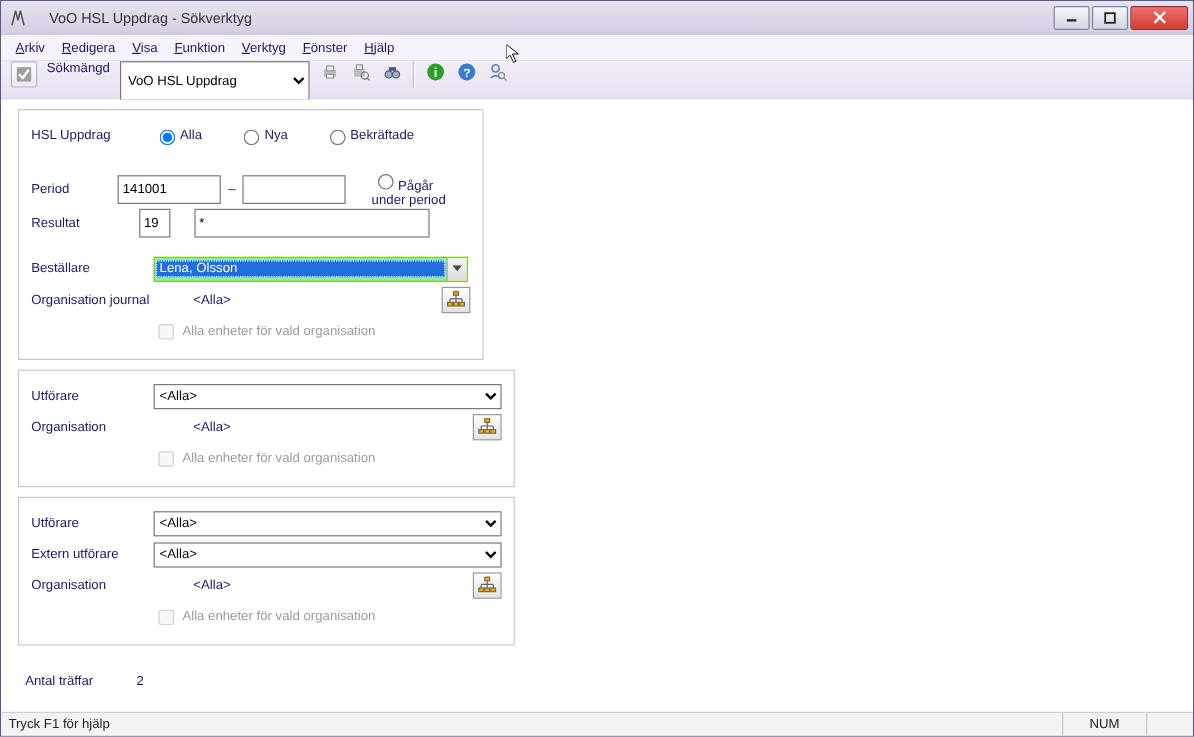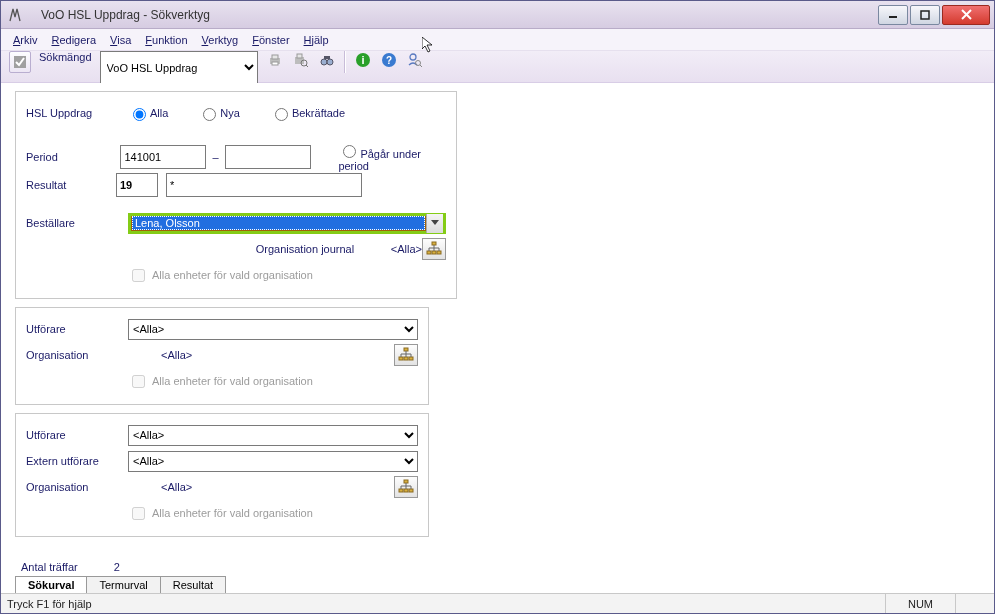--- a/index.html
+++ b/index.html
@@ -22,21 +22,21 @@
   .tool-sep { width: 2px; height: 22px; border-left: 1px solid #c8bcd8; border-right: 1px solid #fff; }
   .tool-ico { width: 18px; height: 18px; display: flex; align-items: center; justify-content: center; }
   .client { flex: 1; background: #fff; padding: 8px 14px 0 14px; position: relative; }
   fieldset.panel { border: 1px solid #c8c8c8; margin: 0 0 8px 0; padding: 8px 10px 10px 10px; width: 388px; }
   .row { display: flex; align-items: center; min-height: 26px; }
   .lbl { width: 102px; color: #1a1a66; }
   .radio-row label { color: #1a1a66; margin-right: 30px; display: inline-flex; align-items: center; }
   .radio-row input { margin-right: 4px; }
   .txt { height: 19px; font-size: 11px; border: 1px solid #7a7a7a; padding: 11px 3px; background: #fff; }
   .sel { height: 21px; font-size: 11px; border: 1px solid #7a7a7a; background: #fff; }
-  .combo-hl { display: flex; align-items: center; border: 3px solid #84cc16; height: 21px; width: 318px; background: #a16207; }
+  .combo-hl { display: flex; align-items: center; border: 1px solid #84cc16; height: 21px; width: 262px; background: #86efac; }
   .combo-hl .val { flex: 1; padding: 1px 3px; background: #216ee0; color: #fff; margin: 1px; outline: 1px dotted #fff; outline-offset: -1px; }
   .combo-hl .arrow { width: 17px; height: 19px; border-left: 1px solid #aaa; background: linear-gradient(#f4f4f4,#dcdcdc); display: flex; align-items: center; justify-content: center; }
   .link { color: #1a1a66; }
   .org-btn { width: 24px; height: 22px; border: 1px solid #999; background: linear-gradient(#fdfdfd,#e3e3e3); display: flex; align-items: center; justify-content: center; cursor: default; }
   .disabled-txt { color: #9c9c9c; }
   input[type=checkbox].dis { accent-color: #ccc; }
   .count-row { color: #1a1a66; padding: 4px 6px; display: flex; gap: 36px; margin-top: 20px; }
   .tabs { position: absolute; left: 14px; bottom: 0; display: flex; }
   .tab { padding: 2px 12px; border: 1px solid #999; border-bottom: none; background: #f2f2f2; font-size: 11px; margin-right: -1px; border-radius: 0 0 0 0; position: relative; }
   .tab.active { font-weight: bold; background: #fff; }
@@ -170,36 +170,36 @@
       <div class="row">
         <span class="lbl">Period</span>
         <input class="txt" style="width: 86px;" value="141001">
         <span style="margin:0 6px;color:#1a1a66">–</span>
         <input class="txt" style="width: 86px;" value="">
         <span style="width:30px"></span>
         <label class="radio-row"><input type="radio" style=""><span style="color:#1a1a66">Pågår under period</span></label>
       </div>
       <div class="row">
         <span class="lbl" style="width:90px">Resultat</span>
-        <input class="txt" style="width: 42px; margin-right: 8px; font-weight: bold;" value="19">
+        <input class="txt" style="width: 26px; margin-right: 20px;" value="19">
         <input class="txt" style="width: 196px;" value="*">
       </div>
       <div style="height:12px"></div>
       <div class="row">
         <span class="lbl">Beställare</span>
         <div class="combo-hl">
           <span class="val">Lena, Olsson</span>
           <span class="arrow">
               <svg width="8" height="6">
                 <path d="M0 0 L8 0 L4 5 Z" fill="#444"></path>
               </svg>
             </span>
         </div>
       </div>
-      <div class="row" style="justify-content:flex-end">
+      <div class="row" style="justify-content:space-between">
         <div>
           <span class="lbl" style="width:132px;display:inline-block">Organisation journal</span>
           <span class="link">&lt;Alla&gt;</span>
         </div>
         <div class="org-btn">
           <svg width="16" height="16">
               <rect x="6" y="1" width="4" height="3" fill="#d8b040" stroke="#8a6a20"></rect>
               <rect x="1" y="10" width="4" height="3" fill="#d8b040" stroke="#8a6a20"></rect>
               <rect x="6" y="10" width="4" height="3" fill="#d8b040" stroke="#8a6a20"></rect>
               <rect x="11" y="10" width="4" height="3" fill="#d8b040" stroke="#8a6a20"></rect>
@@ -279,25 +279,20 @@
         <input type="checkbox" class="dis" disabled="" style="">
         <span class="disabled-txt" style="margin-left:4px">Alla enheter för vald organisation</span>
       </div>
     </fieldset>
 
     <div class="count-row">
       <span>Antal träffar</span>
       <span>2</span>
     </div>
 
-    <div class="tabs">
-      <div class="tab active">Sökurval</div>
-      <div class="tab">Termurval</div>
-      <div class="tab">Resultat</div>
-    </div>
   </div>
 
   <div class="statusbar">
     <span>Tryck F1 för hjälp</span>
     <span class="spacer"></span>
     <span class="cell">NUM</span>
     <span class="cell" style="padding:0 16px"></span>
   </div>
 </div>
 

